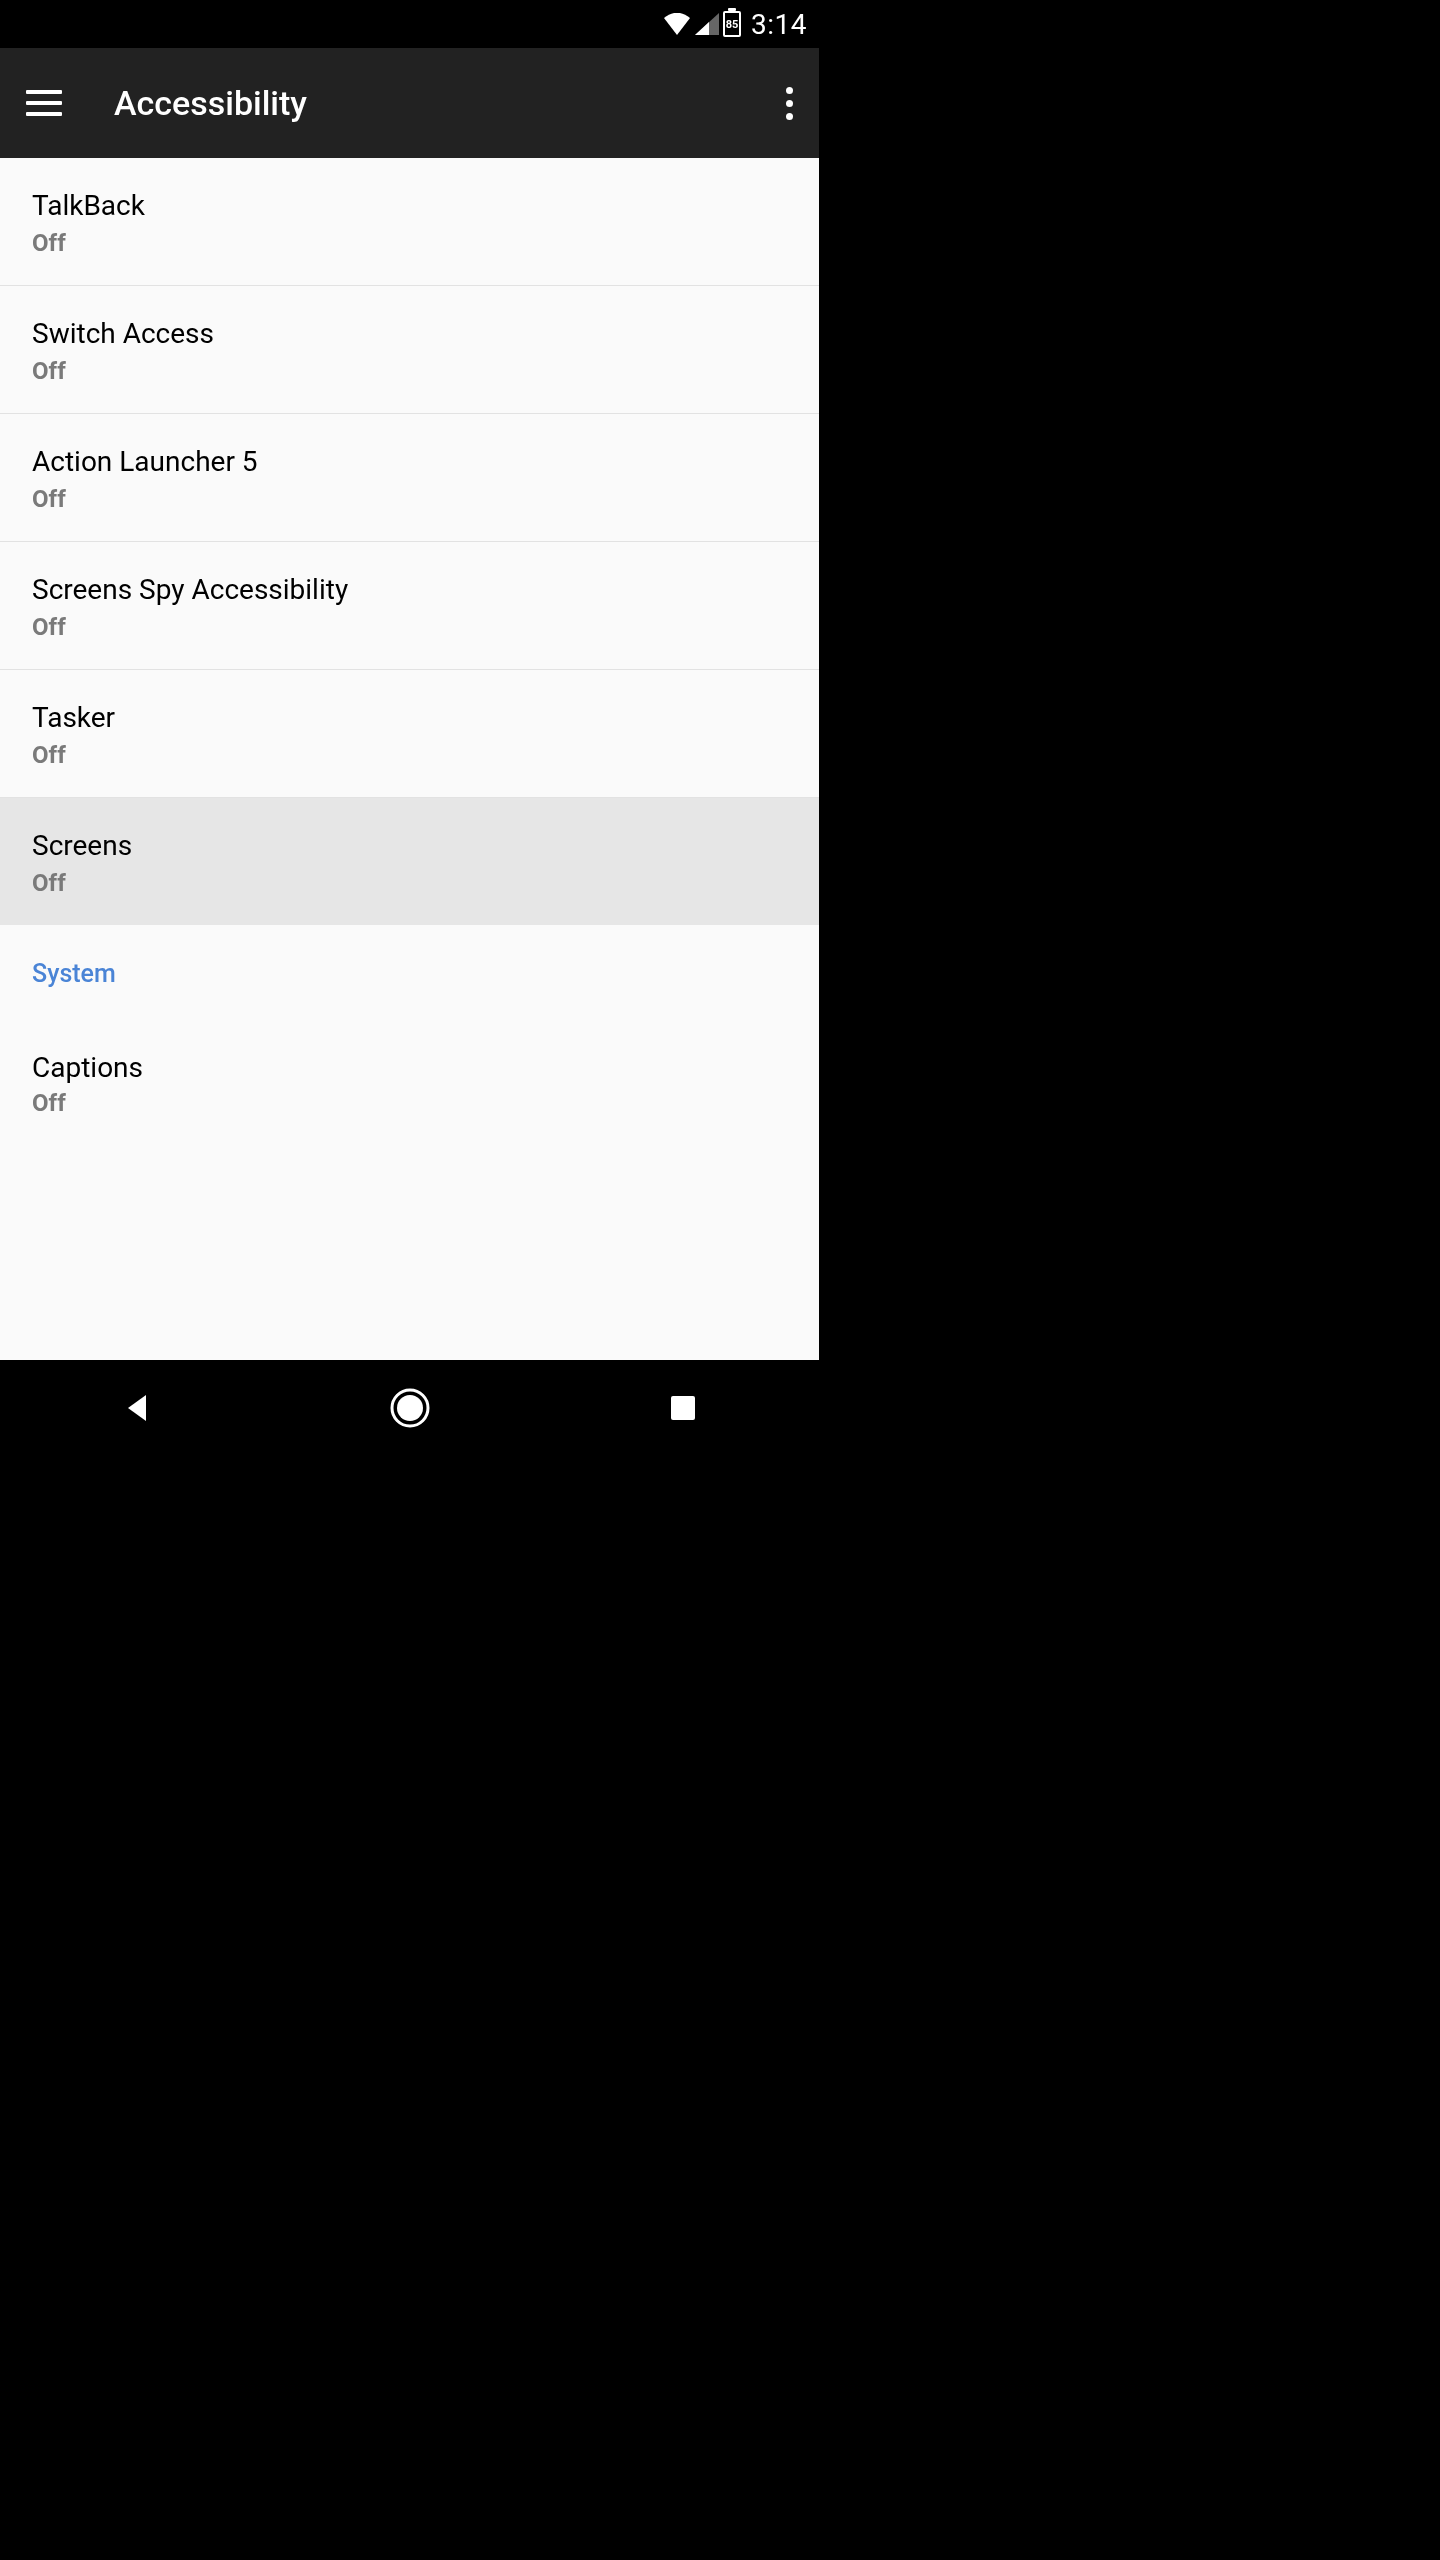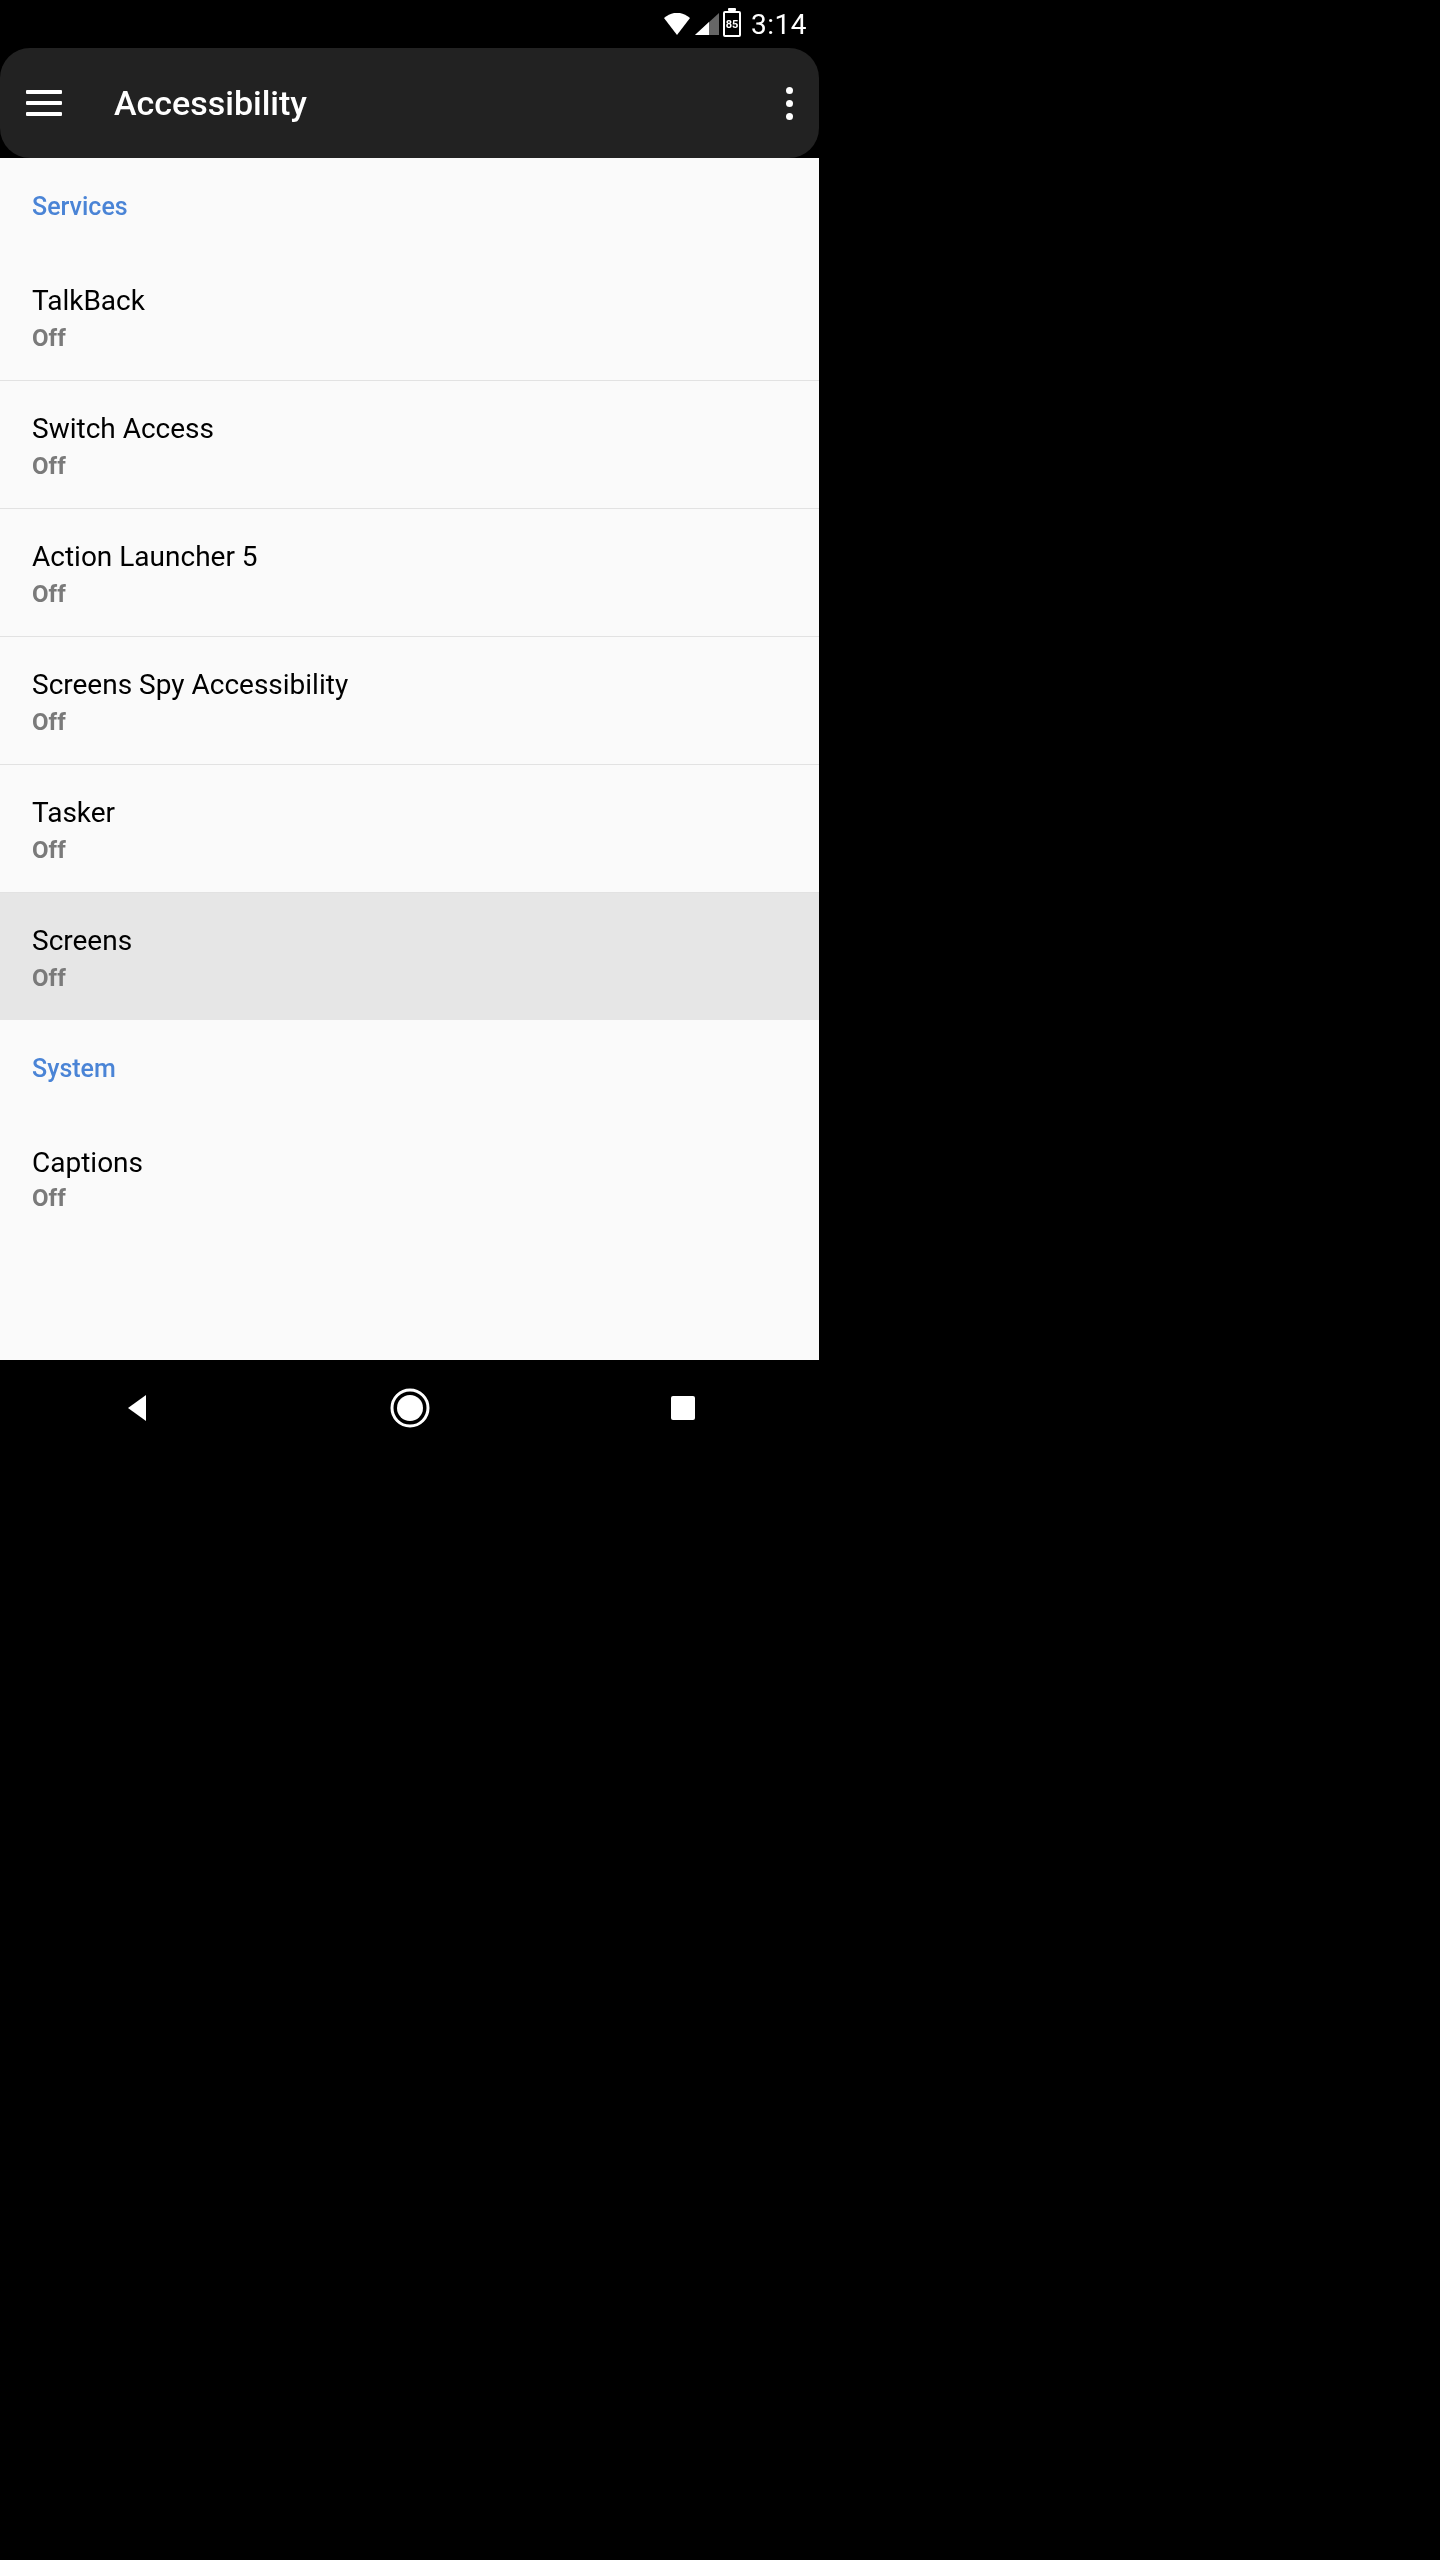--- a/index.html
+++ b/index.html
@@ -29,21 +29,20 @@
     width:8px; height:3px; background:#fff; border-radius:1px;
   }
   .battery-pct { color:#fff; font-size:11px; font-weight:700; line-height:1; }
 
   .app-bar {
     height: 110px;
     background: #222;
     display: flex;
     align-items: center;
     padding: 0 12px 0 26px;
-    border-radius: 30px;
   }
   .hamburger { width: 44px; display:flex; flex-direction:column; gap:7px; cursor:pointer; }
   .hamburger span { display:block; width:36px; height:4px; background:#fff; border-radius:1px; }
   .app-title { color:#fff; font-size:34px; font-weight:500; margin-left: 44px; flex:1; }
   .overflow { width:36px; display:flex; flex-direction:column; align-items:center; gap:6px; cursor:pointer; }
   .overflow span { width:7px; height:7px; background:#fff; border-radius:50%; }
 
   .content { background:#fafafa; height: calc(1456px - 48px - 110px - 96px); overflow:hidden; }
 
   .section-header {
@@ -105,21 +104,20 @@
   <div class="app-title">Accessibility</div>
   <div class="overflow">
     <span></span>
       <span></span>
       <span></span>
   </div>
 </div>
 
 <div class="content">
 
-  <div class="section-header">Services</div>
 
   <div class="list-item">
     <div class="title">TalkBack</div>
     <div class="subtitle">Off</div>
   </div>
 
   <div class="list-item">
     <div class="title">Switch Access</div>
     <div class="subtitle">Off</div>
   </div>

